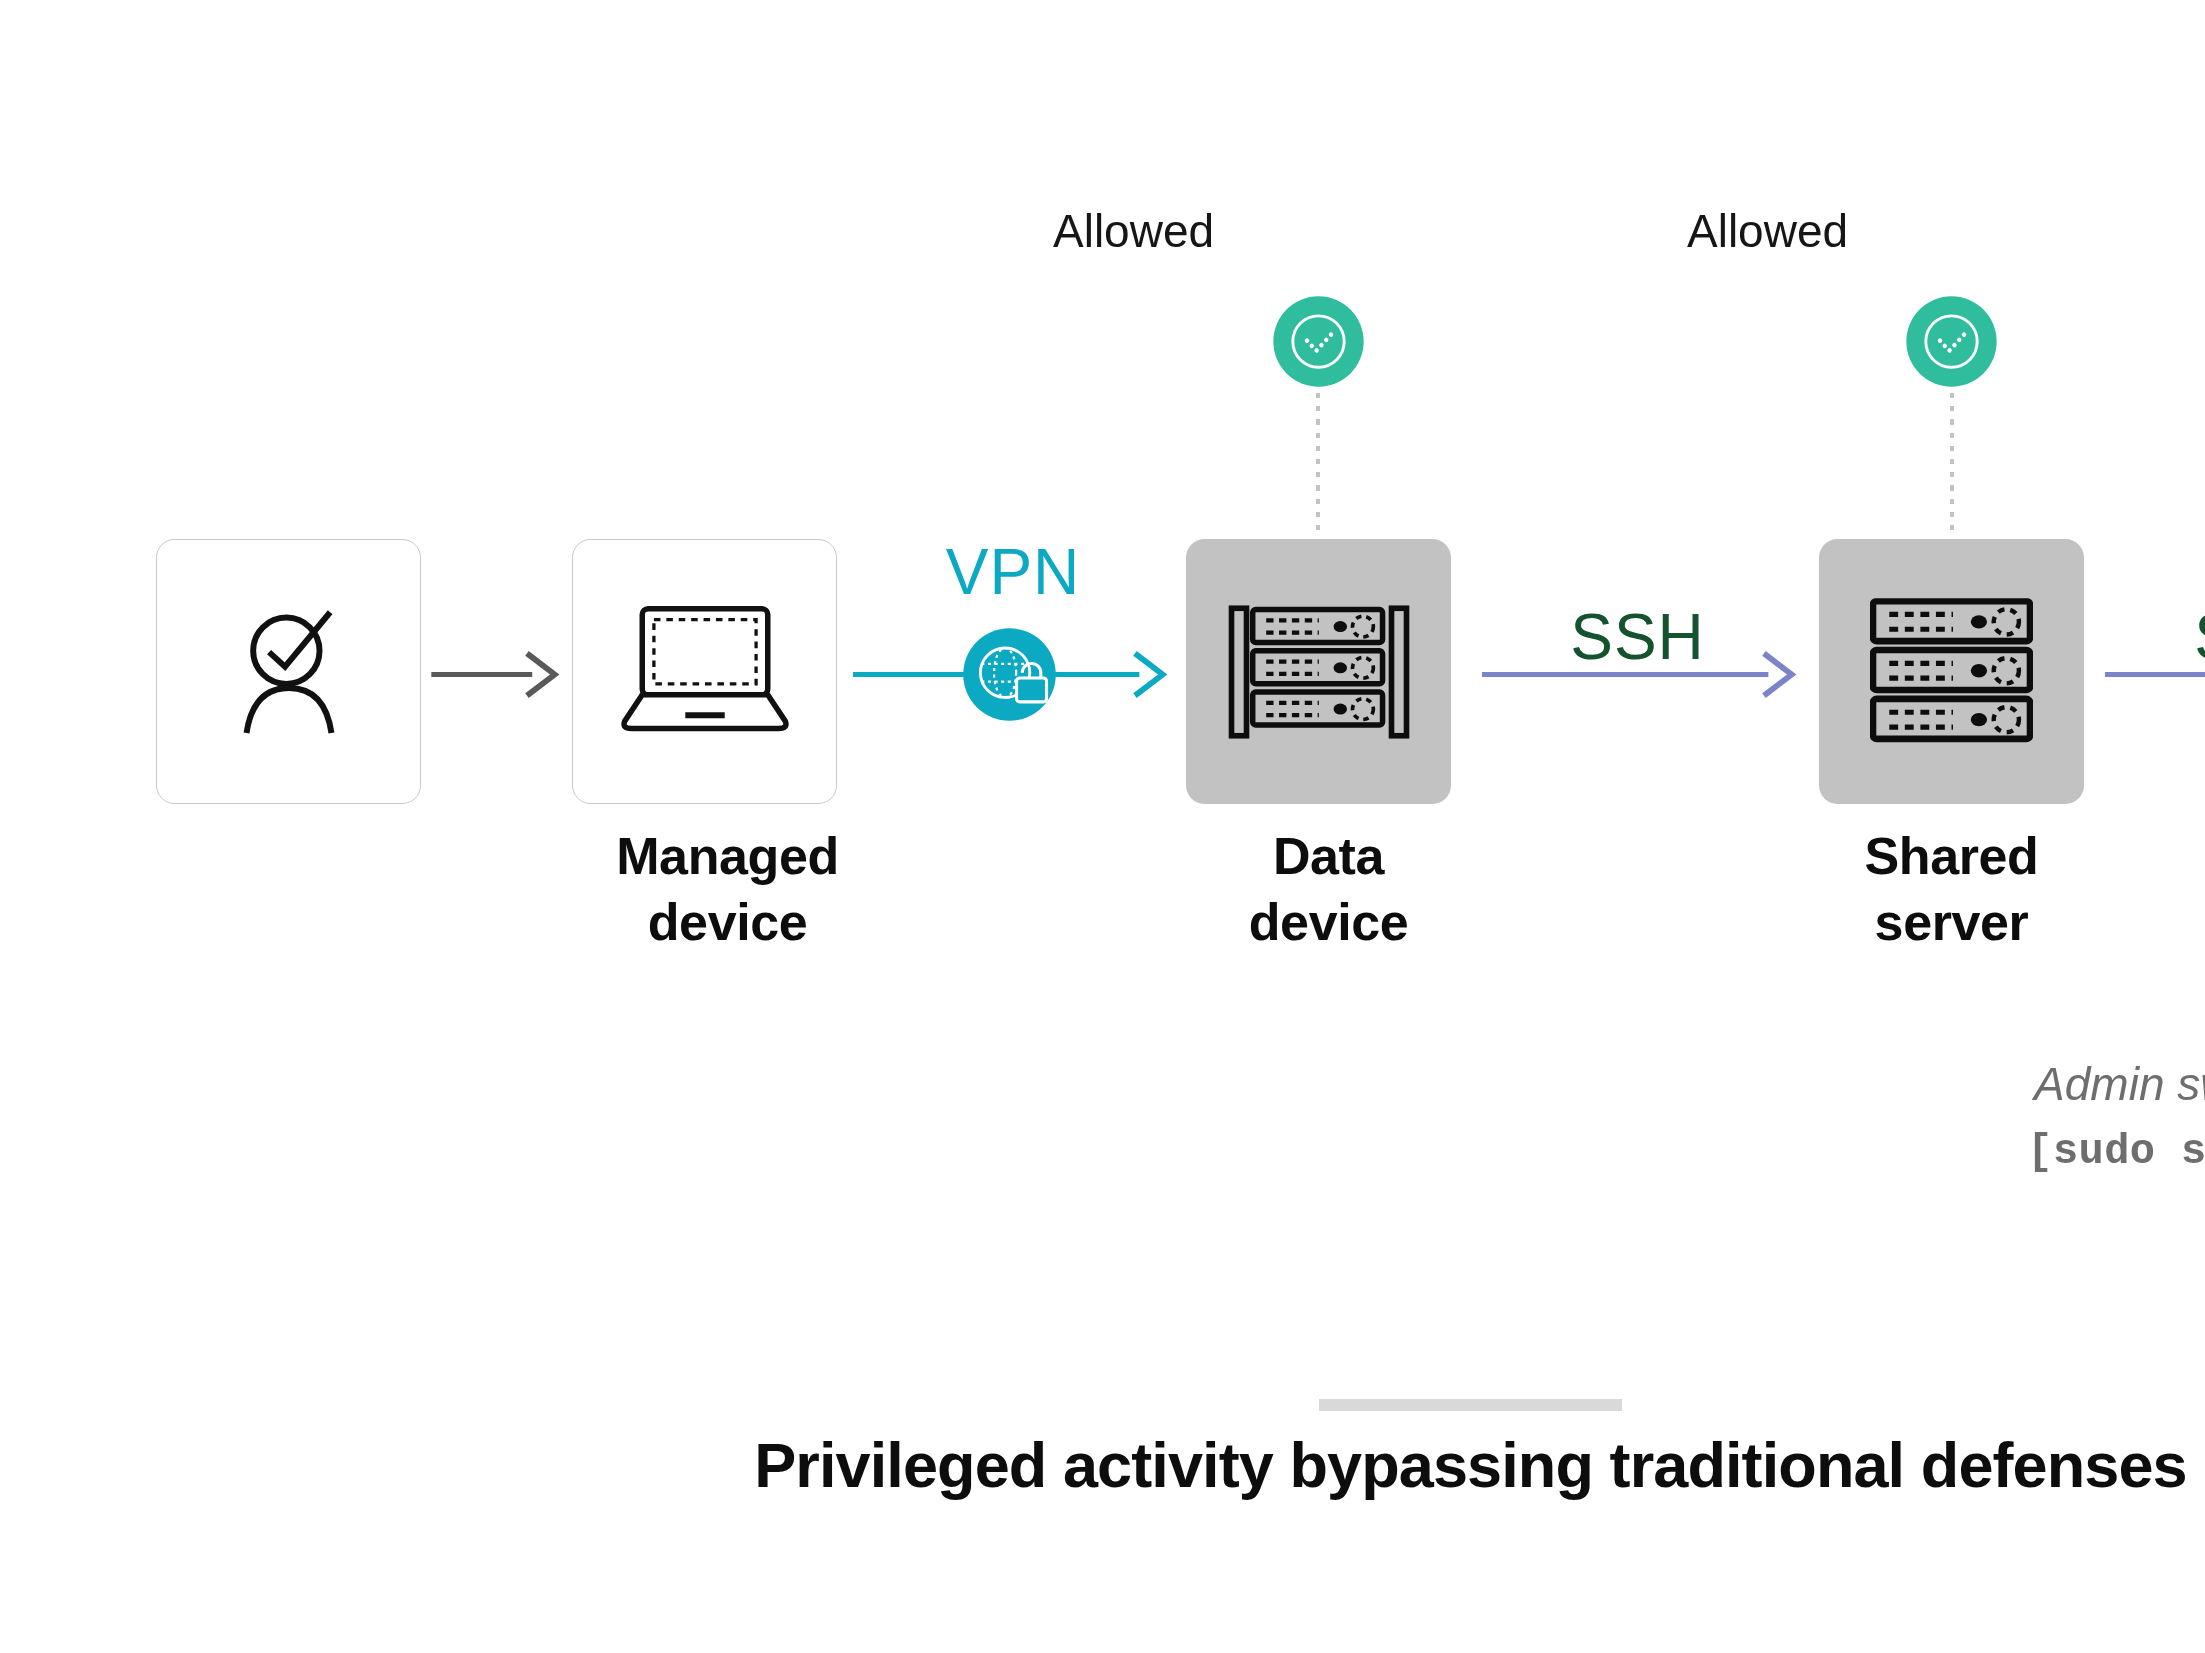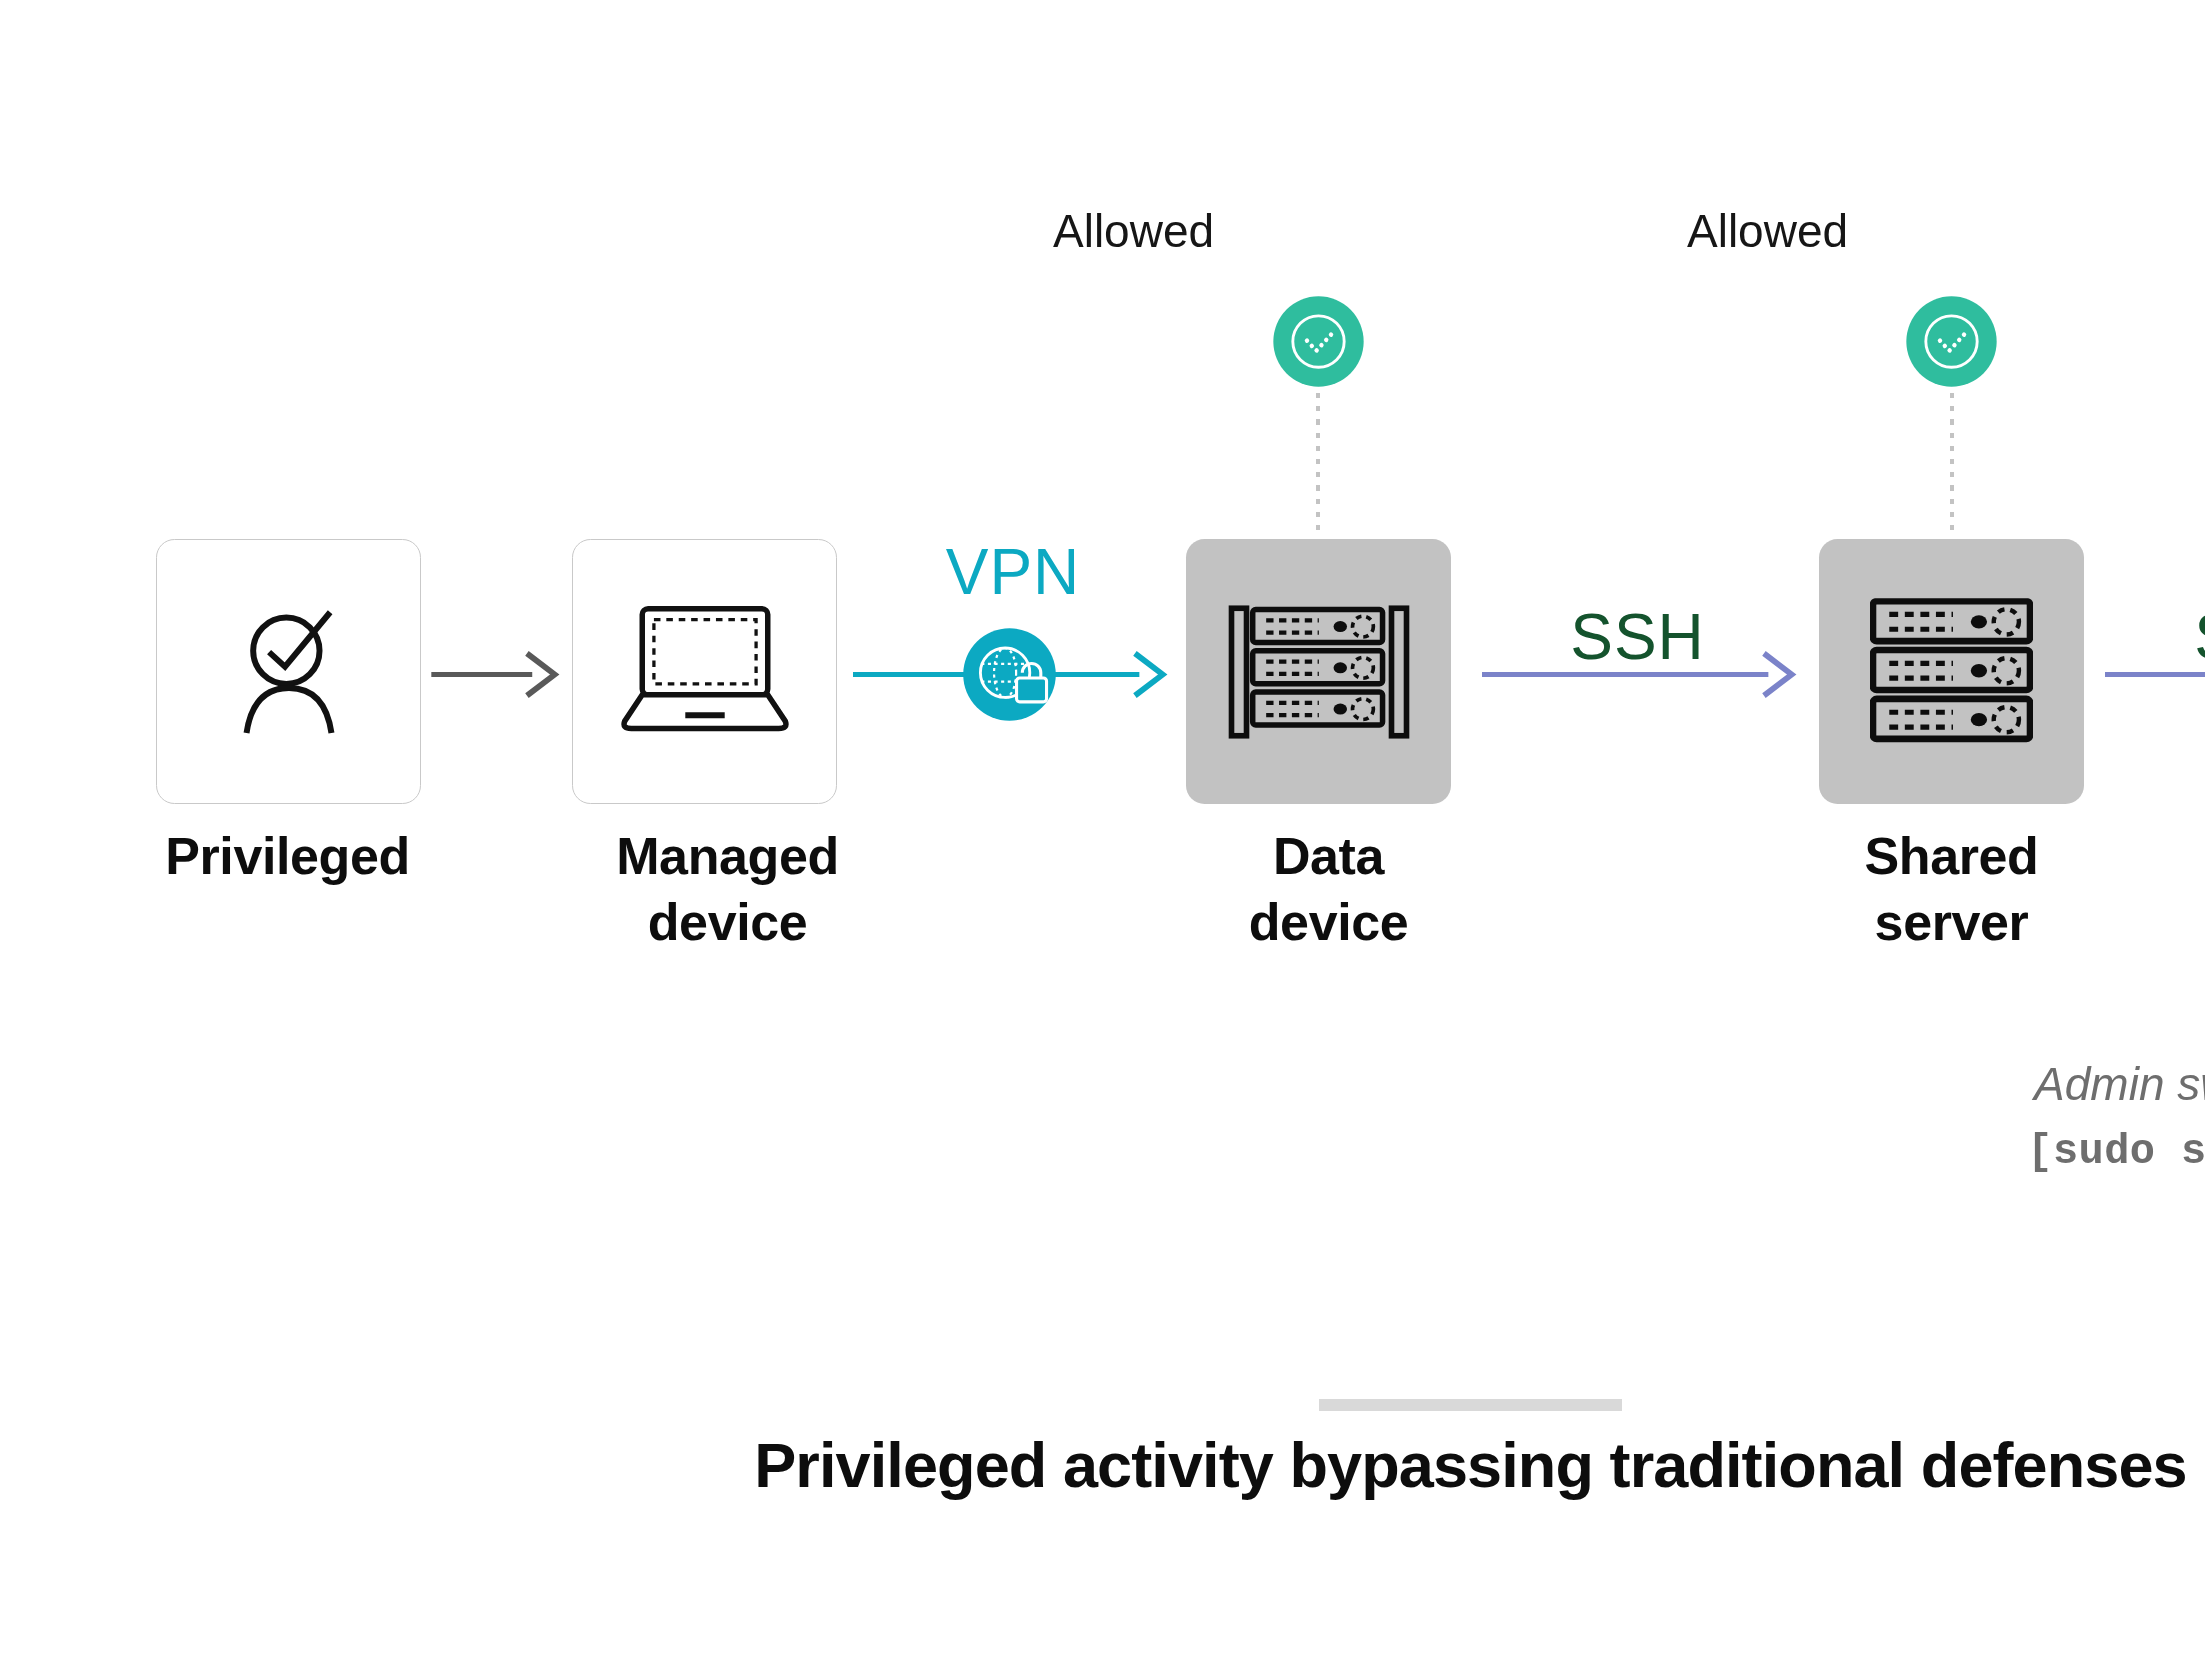--- a/index.html
+++ b/index.html
@@ -134,21 +134,20 @@
         <use href="#icon-rack"></use>
       </svg>
   </div>
   <div class="node-box gray" style="left:1819px">
     <svg width="163" height="147" viewBox="0 0 370 333">
         <use href="#icon-stack"></use>
       </svg>
   </div>
 
   <div class="node-label" style="left:45px">
-    <div>Privileged</div>
   </div>
   <div class="node-label" style="left:485px">
     <div>Managed</div>
     <div>device</div>
   </div>
   <div class="node-label" style="left:1086px">
     <div>Data</div>
     <div>device</div>
   </div>
   <div class="node-label" style="left:1709px">

